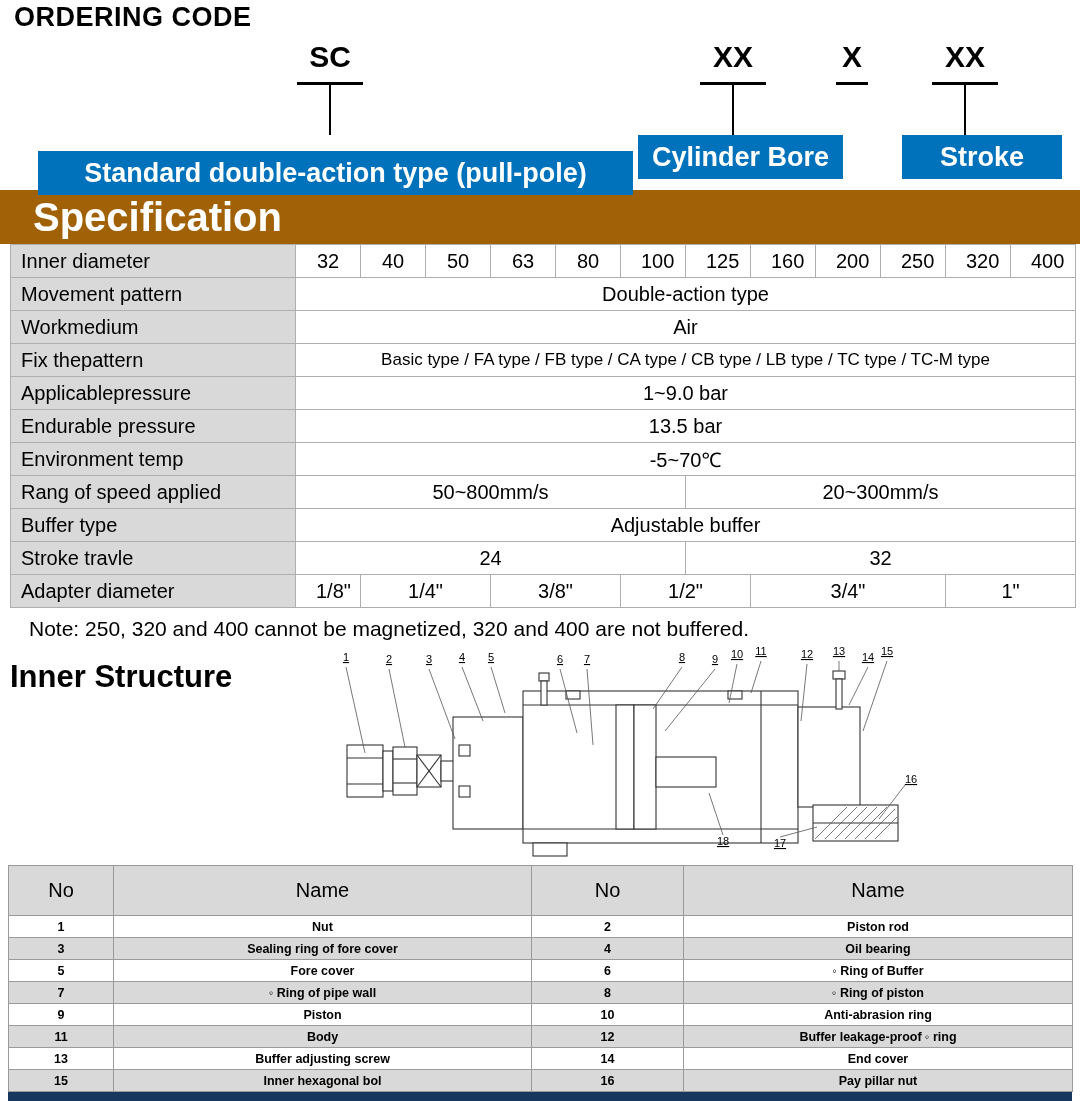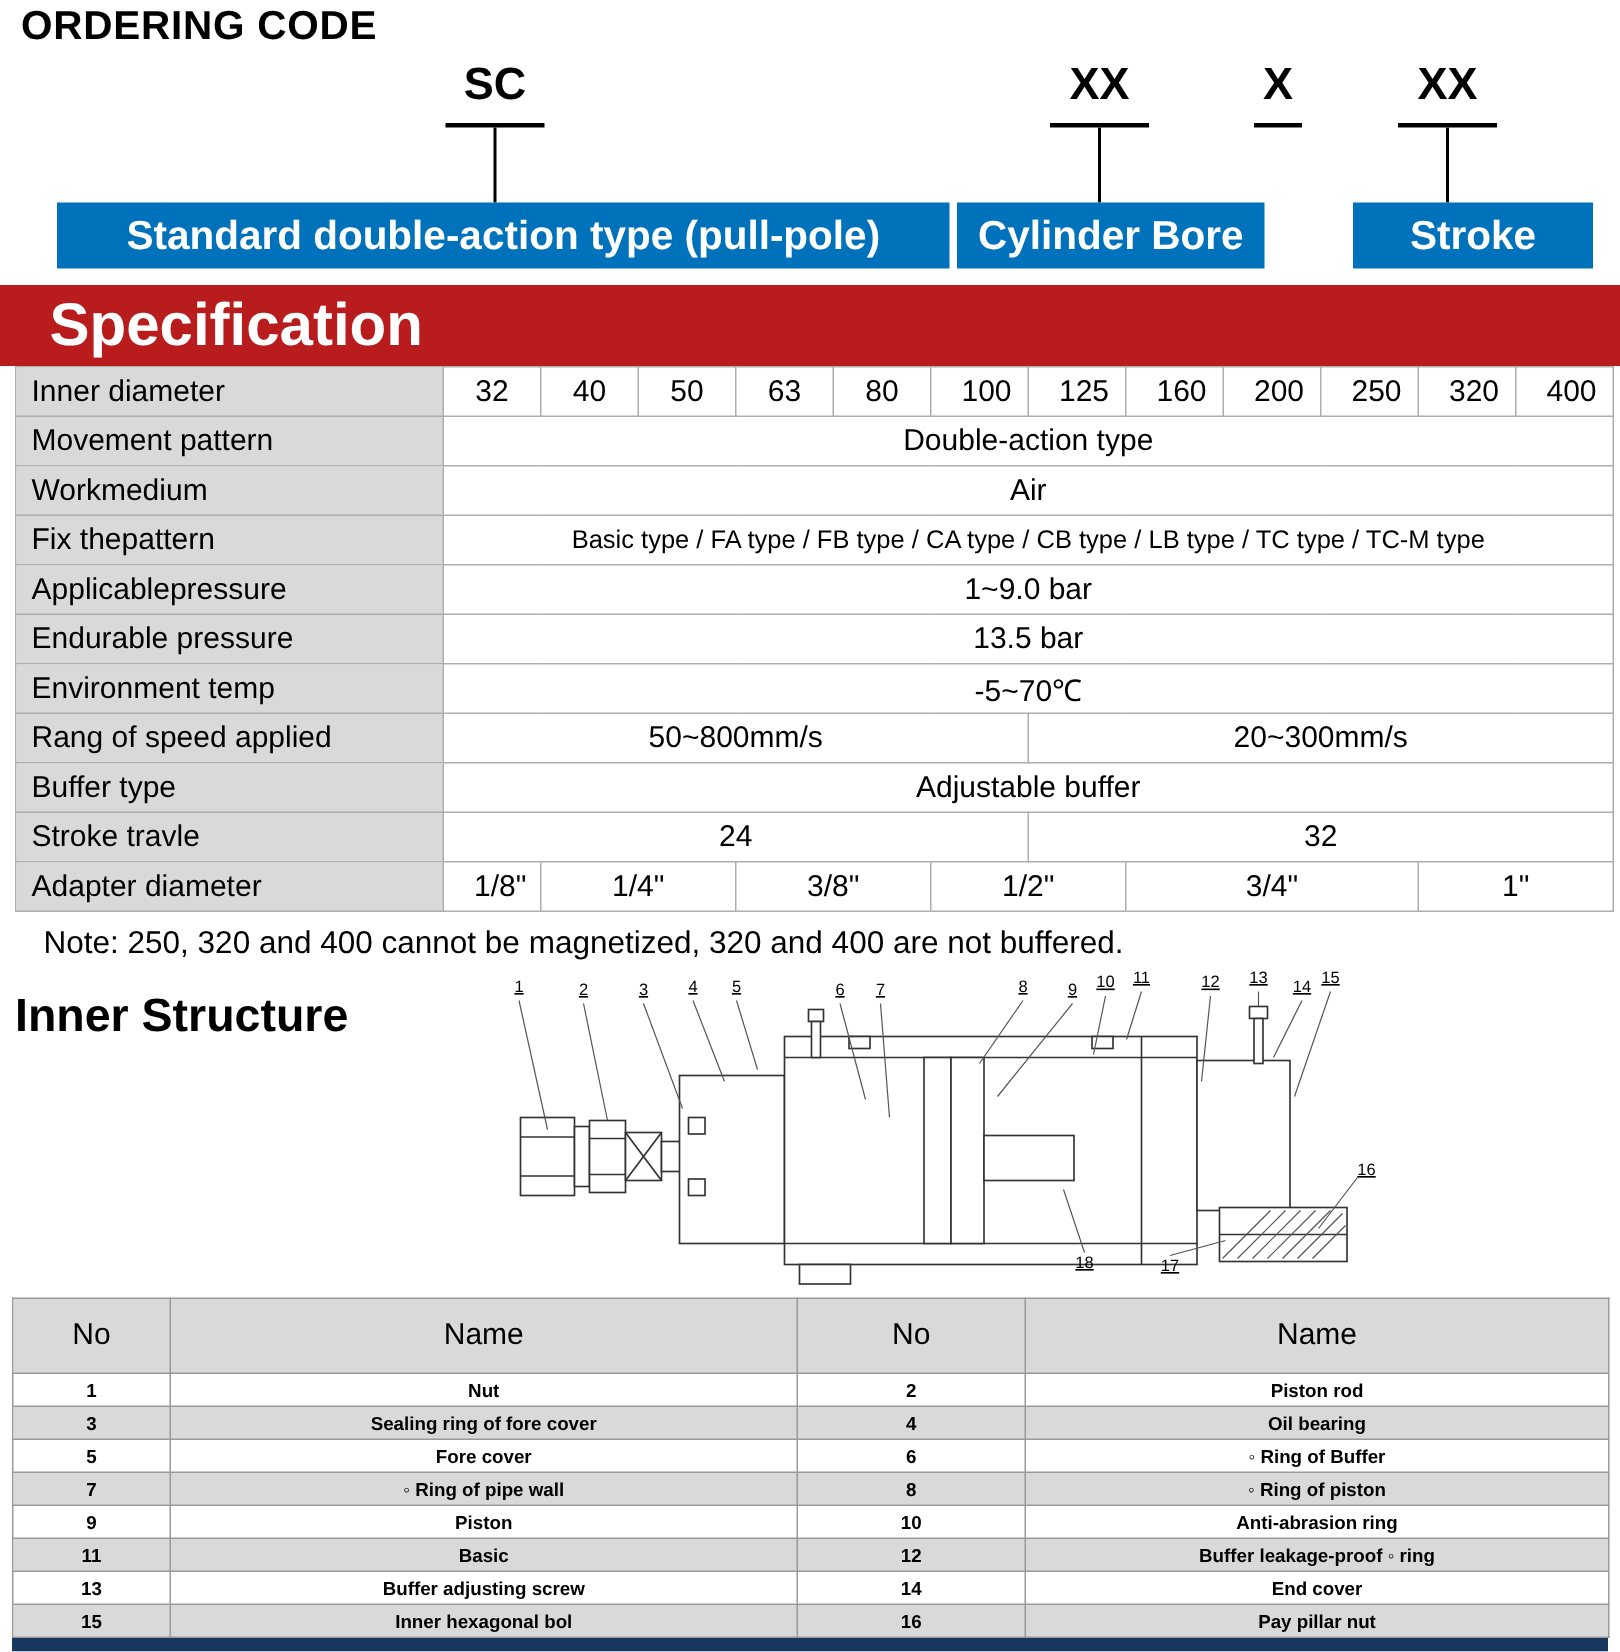--- a/index.html
+++ b/index.html
@@ -36,27 +36,27 @@
   #v-sc  { left: 329px; }
   #v-xx1 { left: 732px; }
   #v-xx2 { left: 964px; }
   .bluebox {
     position: absolute; top: 135px; height: 44px;
     background: #0072bc; color: #fff;
     font-weight: bold; font-size: 27px;
     display: flex; align-items: center; justify-content: center;
     white-space: nowrap;
   }
-  #box-standard { left: 38px;  width: 595px; }
+  #box-standard { left: 38px;  width: 595px; margin-top: 16px; }
   #box-bore     { left: 638px; width: 205px; }
   #box-stroke   { left: 902px; width: 160px; }
 
   
   .banner {
-    height: 54px; background: #b91c1c; color: #fff;
+    height: 54px; background: #a16207; color: #fff;
     display: flex; align-items: center;
   }
   .banner span { font-size: 40px; font-weight: bold; padding-left: 33px; }
 
   
   table.spec {
     width: 1064px; margin-left: 10px; margin-top: 0;
     border-collapse: collapse; table-layout: fixed;
   }
   table.spec td {
@@ -333,21 +333,21 @@
     <td>◦ Ring of piston</td>
   </tr>
   <tr class="row">
     <td>9</td>
     <td>Piston</td>
     <td>10</td>
     <td>Anti-abrasion ring</td>
   </tr>
   <tr class="row alt">
     <td>11</td>
-    <td>Basic</td>
+    <td>Body</td>
     <td>12</td>
     <td>Buffer leakage-proof ◦ ring</td>
   </tr>
   <tr class="row">
     <td>13</td>
     <td>Buffer adjusting screw</td>
     <td>14</td>
     <td>End cover</td>
   </tr>
   <tr class="row alt">

